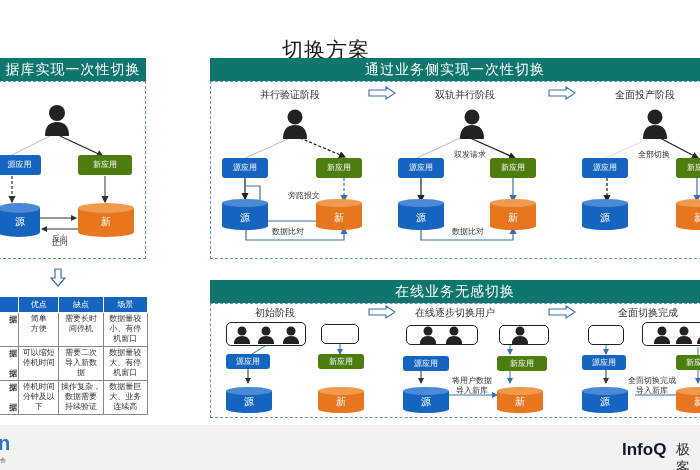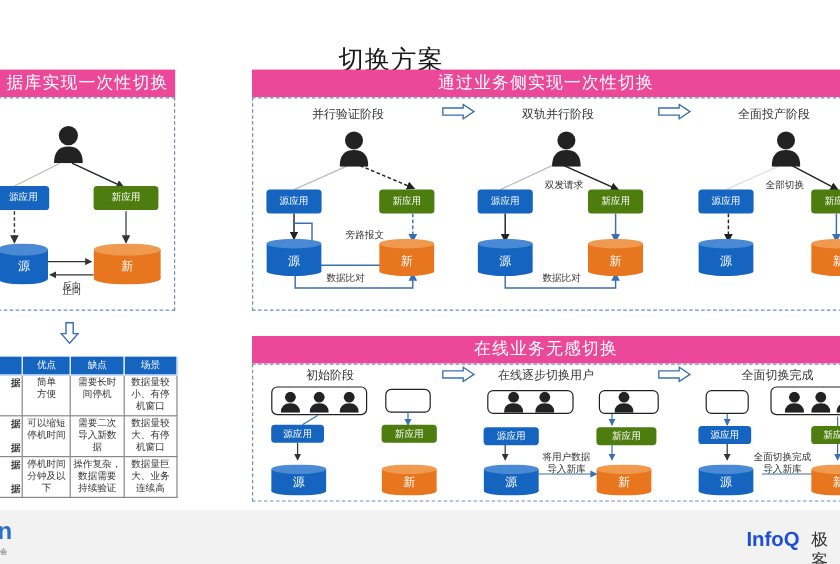--- a/index.html
+++ b/index.html
@@ -1,20 +1,20 @@
 <!DOCTYPE html>
 <html><head>
 <meta charset="utf-8">
 <style>
   * { box-sizing: border-box; margin: 0; padding: 0; }
   body { width: 700px; height: 470px; background: #ffffff; position: relative; overflow: hidden; font-family: "DejaVu Sans", sans-serif; }
   .abs { position: absolute; }
   .title { left: 0; width: 700px; top: 20px; text-align: center; font-size: 21px; color: #1a1a1a; font-family: "DejaVu Serif", serif; letter-spacing: 1px; padding-left: 0px; }
   .title span { position: absolute; left: 282px; top: 16px; }
-  .banner { background: #ec4899; color: #fff; font-size: 14px; height: 23px; line-height: 23px; text-align: center; font-family: "DejaVu Serif", serif; letter-spacing: 1px; }
+  .banner { background: #0f766e; color: #fff; font-size: 14px; height: 23px; line-height: 23px; text-align: center; font-family: "DejaVu Serif", serif; letter-spacing: 1px; }
   .panel { border: 1px dashed #6f8fb8; background: #fff; }
   .stage-label { font-size: 10px; color: #333; font-family: "DejaVu Serif", serif; text-align: center; white-space: nowrap; }
   .small-label { font-size: 8px; color: #333; font-family: "DejaVu Serif", serif; white-space: nowrap; text-align: center; line-height: 10px; }
   .app-box { color: #fff; font-size: 8px; text-align: center; border-radius: 3px; font-family: "DejaVu Serif", serif; }
   .app-blue { background: #1565c0; }
   .app-orange { background: #4d7c0f; }
   .db { color: #fff; font-size: 10px; text-align: center; font-family: "DejaVu Serif", serif; }
   .user-frame { border: 1.5px solid #222; border-radius: 5px; background: #fff; }
   .footer { left: 0; top: 425px; width: 700px; height: 45px; background: #f2f2f2; }
   table.cmp { border-collapse: collapse; font-family: "DejaVu Serif", serif; font-size: 8px; color: #333; }
@@ -368,14 +368,14 @@
     <rect x="0" y="4" width="46" height="18" fill="#e8761e"></rect>
     <ellipse cx="23" cy="22" rx="23" ry="4" fill="#e8761e"></ellipse>
     <ellipse cx="23" cy="4" rx="23" ry="4" fill="#f09a50"></ellipse>
   </svg>
 <div class="abs db" style="left:676px; top:395px; width:46px;"><span>新</span></div>
 
 <div class="abs footer"></div>
 <div class="abs" style="left:-2px; top:432px; font-size:20px; font-weight:bold; color:#2a6fc9; font-family:'Liberation Sans', sans-serif;"><span>n</span></div>
 <div class="abs" style="left:0px; top:456px; font-size:6px; color:#666;"><span>会</span></div>
 
-<div class="abs" style="left:622px; top:440px; font-size:17px; font-weight:bold; font-family:'Liberation Sans', sans-serif; color:#1d4ed8;"><span>InfoQ</span></div>
+<div class="abs" style="left:622px; top:440px; font-size:17px; font-weight:bold; font-family:'Liberation Sans', sans-serif; color:#0f172a;"><span>InfoQ</span></div>
 <div class="abs" style="left:676px; top:441px; font-size:14px; color:#333; font-family:'DejaVu Sans', sans-serif;"><span>极客</span></div>
 
 </body></html>

